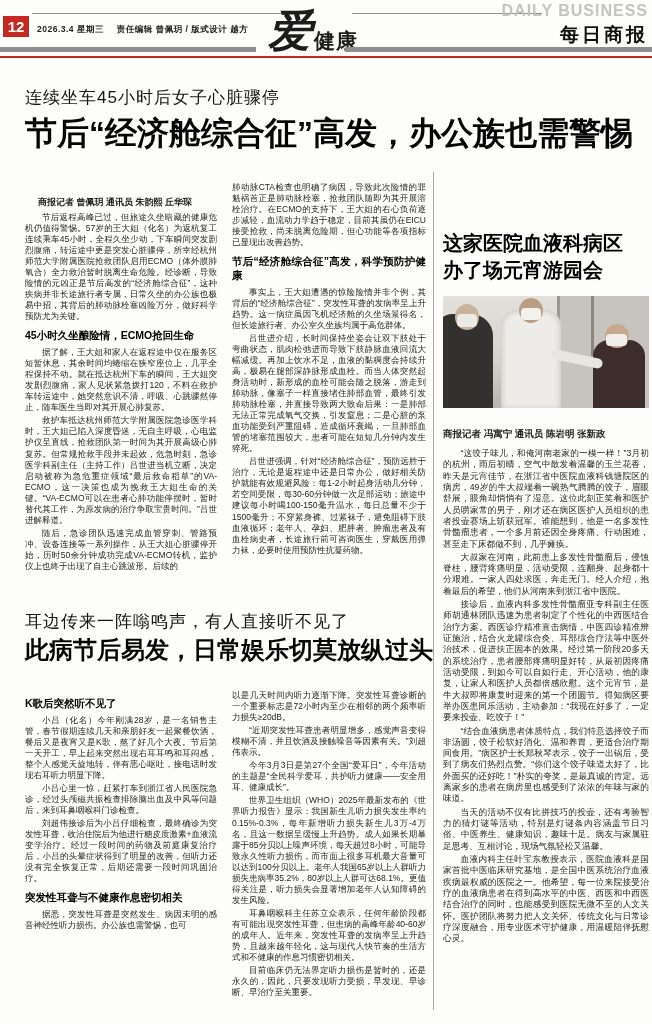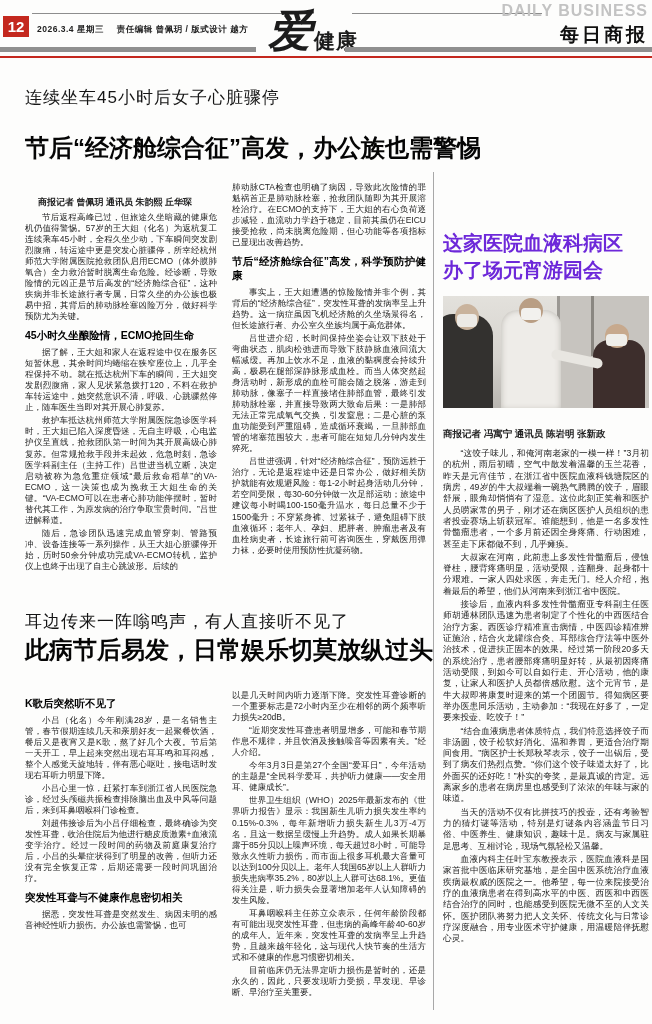--- a/index.html
+++ b/index.html
@@ -21,31 +21,31 @@
   .logo-ai{ font-family:"DejaVu Serif", serif; font-size:44px; font-weight:bold; line-height:50px; font-style:italic; }
   .logo-jk{ font-size:21px; font-weight:900; line-height:30px; margin-left:2px; letter-spacing:1px; }
   .masthead{ position:absolute; right:4px; top:2px; text-align:right; }
   .masthead-en{ font-size:16px; font-weight:bold; color:#c3c3c3; letter-spacing:1px; font-style:normal; }
   .masthead-cn{ font-size:19px; font-weight:700; color:#111; letter-spacing:3px; margin-top:2px; }
   .hdr-bar-l{ position:absolute; left:0; top:47px; width:256px; height:5px; background:#8f8f8f; }
   .hdr-bar-r{ position:absolute; left:345px; top:47px; width:307px; height:5px; background:#8f8f8f; }
   .hdr-red-rule{ position:absolute; left:0; top:56px; width:652px; height:2px; background:#c4281e; }
   
   .kicker{ position:absolute; font-size:17px; color:#151515; letter-spacing:1px; }
-  .headline1{ position:absolute; font-size:24px; font-weight:900; color:#050505; letter-spacing:0px;margin-top:20px; }
+  .headline1{ position:absolute; font-size:32px; font-weight:900; color:#050505; letter-spacing:0px; }
   .headline2{ position:absolute; font-size:24px; font-weight:900; color:#050505; }
   .byline{ position:absolute; font-size:9px; font-weight:bold; color:#222; }
   .col{ position:absolute; font-size:8.5px; line-height:1.3; text-align:justify; color:#242424; overflow:hidden; }
   .para{ text-indent:2em; margin-bottom:2px; }
   .para.cont{ text-indent:0; }
   .subhead{ font-size:10.5px; font-weight:bold; margin:7px 0 4px; color:#000; }
   .vrule{ position:absolute; width:1px; background:#a8a8a8; }
   
   .sb-kicker{ position:absolute; font-size:11px; color:#2d2d2d; }
-  .sb-headline{ position:absolute; font-size:20px; font-weight:900; line-height:1.35; color:#6d28d9; }
+  .sb-headline{ position:absolute; font-size:20px; font-weight:900; line-height:1.35; color:#000000; }
   
   .photo{ position:absolute; left:443px; top:296px; width:206px; height:112px;
     background:linear-gradient(180deg,#e3e1dc 0%,#d6d3ce 55%,#b9b6b1 100%); overflow:hidden; }
   .ph-headboard{ position:absolute; right:0; top:0; width:92px; height:100%; background:#c7c4bf; border-left:3px solid #9b9893; }
   .ph-pole{ position:absolute; left:148px; top:0; width:3px; height:60px; background:#8a8781; }
   .ph-fig-left{ position:absolute; left:-8px; top:18px; width:58px; height:100px; background:#33312f; border-radius:18px 22px 0 0; }
   .ph-head-left{ position:absolute; left:12px; top:8px; width:24px; height:26px; background:#c9b39d; border-radius:50%; }
   .ph-mask-left{ position:absolute; left:14px; top:18px; width:20px; height:13px; background:#eceae6; border-radius:4px; }
   .ph-fig-doc{ position:absolute; left:58px; top:14px; width:60px; height:100px; background:#eeece8; border-radius:16px 16px 0 0; box-shadow:inset 0 0 6px #b9b6b0; }
   .ph-head-doc{ position:absolute; left:76px; top:2px; width:24px; height:25px; background:#b99e84; border-radius:50%; }
@@ -112,21 +112,21 @@
     <p class="subhead">K歌后突然听不见了</p>
     <p class="para">小吕（化名）今年刚满28岁，是一名销售主管，春节假期连续几天和亲朋好友一起聚餐饮酒，餐后又是夜宵又是K歌，熬了好几个大夜。节后第一天开工，早上起来突然出现右耳耳鸣和耳闷感，整个人感觉天旋地转，伴有恶心呕吐，接电话时发现右耳听力明显下降。</p>
     <p class="para">小吕心里一惊，赶紧打车到浙江省人民医院急诊，经过头颅磁共振检查排除脑出血及中风等问题后，来到耳鼻咽喉科门诊检查。</p>
     <p class="para">刘超伟接诊后为小吕仔细检查，最终确诊为突发性耳聋，收治住院后为他进行糖皮质激素+血液流变学治疗。经过一段时间的药物及前庭康复治疗后，小吕的头晕症状得到了明显的改善，但听力还没有完全恢复正常，后期还需要一段时间巩固治疗。</p>
     <p class="subhead">突发性耳聋与不健康作息密切相关</p>
     <p class="para">据悉，突发性耳聋是突然发生、病因未明的感音神经性听力损伤。办公族也需警惕，也可</p>
   </div>
 
   <div class="col" style="left:232px; top:690px; width:194px; height:328px;">
     <p class="para cont">以是几天时间内听力逐渐下降。突发性耳聋诊断的一个重要标志是72小时内至少在相邻的两个频率听力损失≥20dB。</p>
-    <p class="para">“近期突发性耳聋患者明显增多，可能和春节期作息不规律，并且饮酒及接触噪音等因素有关。”经人介绍。</p>
+    <p class="para">“近期突发性耳聋患者明显增多，感觉声音变得模糊不清，并且饮酒及接触噪音等因素有关。”刘超伟表示。</p>
     <p class="para">今年3月3日是第27个全国“爱耳日”，今年活动的主题是“全民科学爱耳，共护听力健康——安全用耳、健康成长”。</p>
     <p class="para">世界卫生组织（WHO）2025年最新发布的《世界听力报告》显示：我国新生儿听力损失发生率约0.15%-0.3%，每年新增听力损失新生儿3万-4万名，且这一数据呈缓慢上升趋势。成人如果长期暴露于85分贝以上噪声环境，每天超过8小时，可能导致永久性听力损伤，而市面上很多耳机最大音量可以达到100分贝以上。老年人我国65岁以上人群听力损失患病率35.2%，80岁以上人群可达68.1%。更值得关注是，听力损失会显著增加老年人认知障碍的发生风险。</p>
     <p class="para">耳鼻咽喉科主任苏立众表示，任何年龄阶段都有可能出现突发性耳聋，但患病的高峰年龄40-60岁的成年人。近年来，突发性耳聋的发病率呈上升趋势，且越来越年轻化，这与现代人快节奏的生活方式和不健康的作息习惯密切相关。</p>
     <p class="para">目前临床仍无法界定听力损伤是暂时的，还是永久的，因此，只要发现听力受损，早发现、早诊断、早治疗至关重要。</p>
   </div>
 
   <div class="sb-headline" style="left:443px; top:230px; width:206px;">
     <div>这家医院血液科病区</div>
     <div>办了场元宵游园会</div>
   </div>

